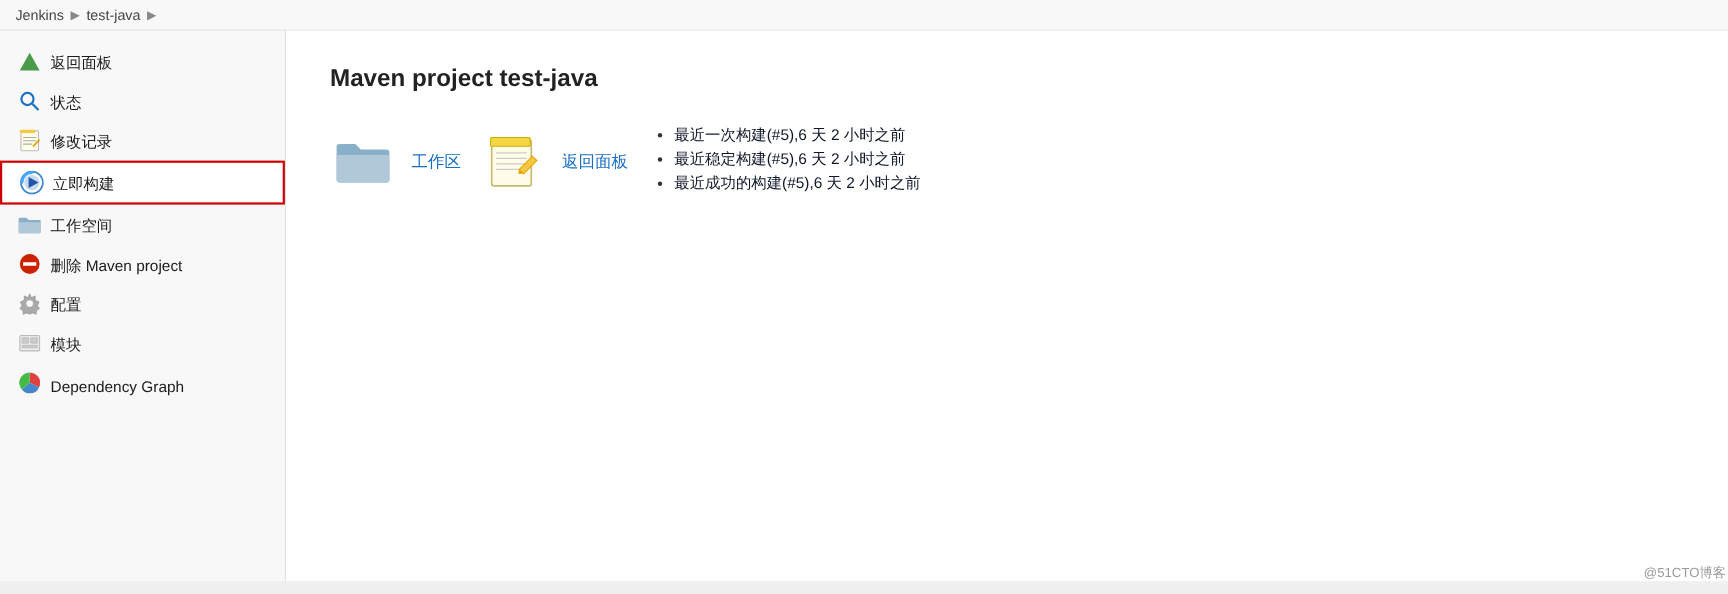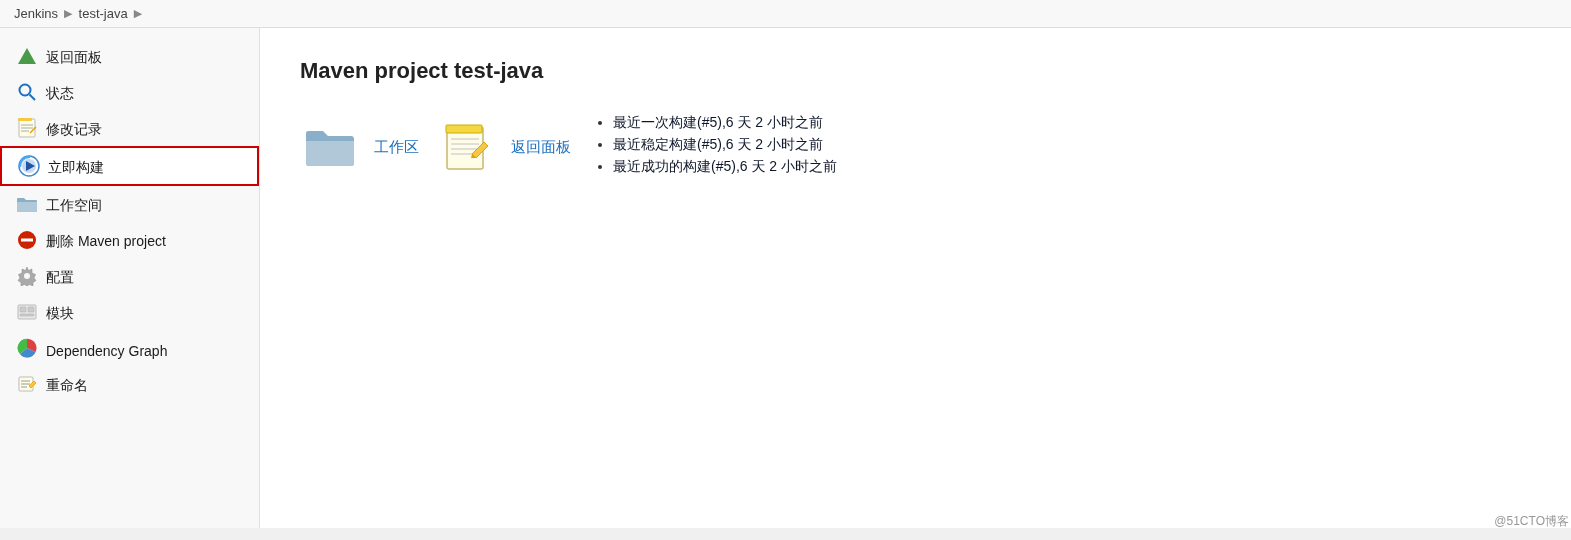--- a/index.html
+++ b/index.html
@@ -264,32 +264,20 @@
         <svg width="20" height="20" viewBox="0 0 20 20">
           <circle cx="10" cy="10" r="9" fill="#f8f8f8" stroke="#bbb" stroke-width="1"></circle>
           <path d="M10,10 L10,1 A9,9 0 0,1 18.5,14Z" fill="#e04040"></path>
           <path d="M10,10 L18.5,14 A9,9 0 0,1 3,16Z" fill="#4488cc"></path>
           <path d="M10,10 L3,16 A9,9 0 0,1 10,1Z" fill="#44bb44"></path>
         </svg>
       </span>
       <span>Dependency Graph</span>
     </a>
 
-    <a class="sidebar-item" href="#">
-      <span class="icon">
-        <svg width="20" height="20" viewBox="0 0 20 20">
-          <rect x="2" y="3" width="14" height="14" rx="1" fill="#fffde7" stroke="#bbb" stroke-width="1"></rect>
-          <line x1="4" y1="7" x2="13" y2="7" stroke="#aaa" stroke-width="1.2"></line>
-          <line x1="4" y1="10" x2="13" y2="10" stroke="#aaa" stroke-width="1.2"></line>
-          <line x1="4" y1="13" x2="10" y2="13" stroke="#aaa" stroke-width="1.2"></line>
-          <path d="M14,14 L19,9 L17,7 L12,12Z" fill="#f4c842" stroke="#e8a000" stroke-width="0.8"></path>
-        </svg>
-      </span>
-      <span>重命名</span>
-    </a>
 
   </nav>
 
   <main class="main">
     <h1 class="page-title">Maven project test-java</h1>
 
     <div class="content-section">
 
       <div class="content-link-row">
         <div class="content-icon">

